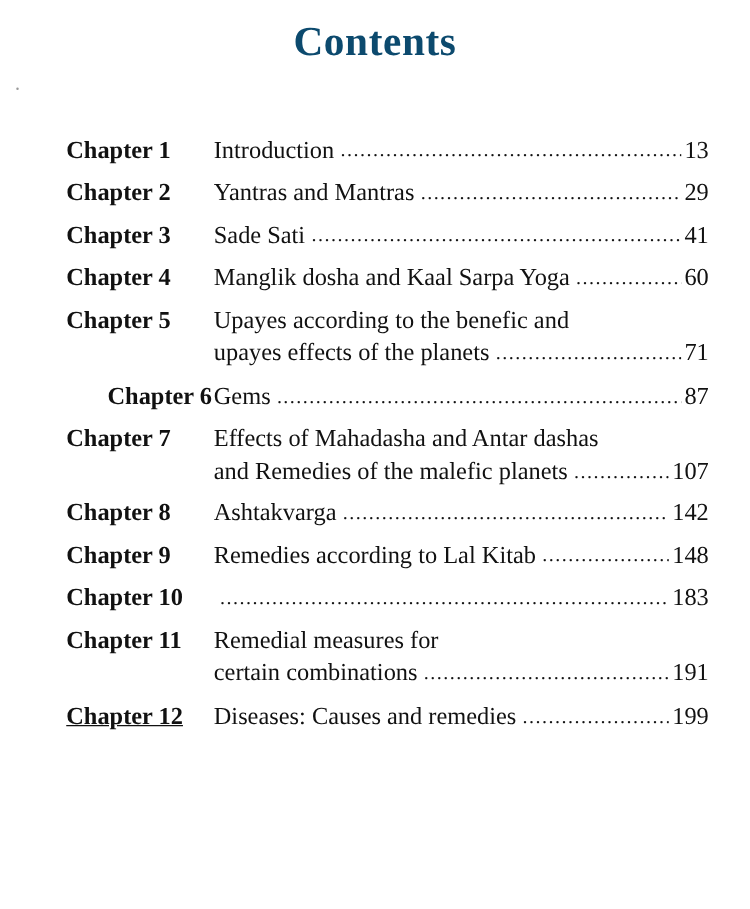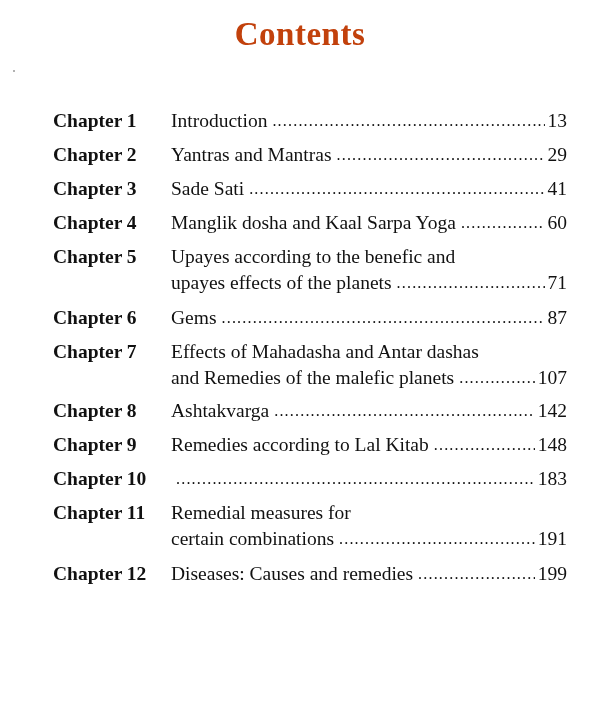--- a/index.html
+++ b/index.html
@@ -1,19 +1,19 @@
 <!DOCTYPE html>
 <html><head>
 <meta charset="utf-8">
 <style>
   html, body { margin: 0; padding: 0; background: #ffffff; }
   body { width: 600px; height: 727px; position: relative; overflow: hidden;
          font-family: "Liberation Serif", "DejaVu Serif", serif; color: #111; }
   .title { position: absolute; top: 16px; left: 0; width: 600px; text-align: center;
-           font-weight: bold; font-size: 33px; letter-spacing: 0.5px; color: #c2410c; }
+           font-weight: bold; font-size: 33px; letter-spacing: 0.5px; color: #0c4a6e; }
   .speck { position: absolute; left: 13px; top: 70px; width: 2px; height: 2px; background: #999; border-radius: 1px; }
   .toc { position: absolute; left: 53px; top: 0; width: 514px; }
   .row { position: absolute; left: 0; width: 514px; }
   .ch { position: absolute; left: 0; font-weight: bold; font-size: 19.5px; white-space: nowrap; }
   .ttl { position: absolute; left: 118px; right: 0; font-size: 19.5px; }
   .line { display: flex; align-items: flex-start; white-space: nowrap; height: 26px; line-height: 26px; }
   .line .txt { flex: 0 0 auto; }
   .line .dots { flex: 1 1 auto; overflow: hidden; margin: 0 3px 0 5px; letter-spacing: 1.2px; font-size: 16px; }
   .line .dots::before { content: "............................................................................................................................"; }
   .line .pg { flex: 0 0 auto; }
@@ -72,21 +72,21 @@
           <span class="txt">Upayes according to the benefic and</span>
         </div>
         <div class="line">
           <span class="txt">upayes effects of the planets</span>
           <span class="dots"></span>
           <span class="pg">71</span>
         </div>
       </div>
     </div>
     <div class="row" style="top: 305px;">
-      <div class="ch" style="line-height: 26px;">Chapter 6</div>
+      <div class="ch" style="line-height: 26px; margin-left: 33px;">Chapter 6</div>
       <div class="ttl">
         <div class="line">
           <span class="txt">Gems</span>
           <span class="dots"></span>
           <span class="pg">87</span>
         </div>
       </div>
     </div>
     <div class="row" style="top: 339px;">
       <div class="ch" style="line-height: 26px; text-align: right;">Chapter 7</div>
@@ -137,21 +137,21 @@
           <span class="txt">Remedial measures for</span>
         </div>
         <div class="line">
           <span class="txt">certain combinations</span>
           <span class="dots"></span>
           <span class="pg">191</span>
         </div>
       </div>
     </div>
     <div class="row" style="top: 561px;">
-      <div class="ch" style="line-height: 26px;">Chapter 12</div>
+      <div class="ch" style="line-height: 26px; text-decoration: underline;">Chapter 12</div>
       <div class="ttl">
         <div class="line">
           <span class="txt">Diseases: Causes and remedies</span>
           <span class="dots"></span>
           <span class="pg">199</span>
         </div>
       </div>
     </div>
   </div>
 

